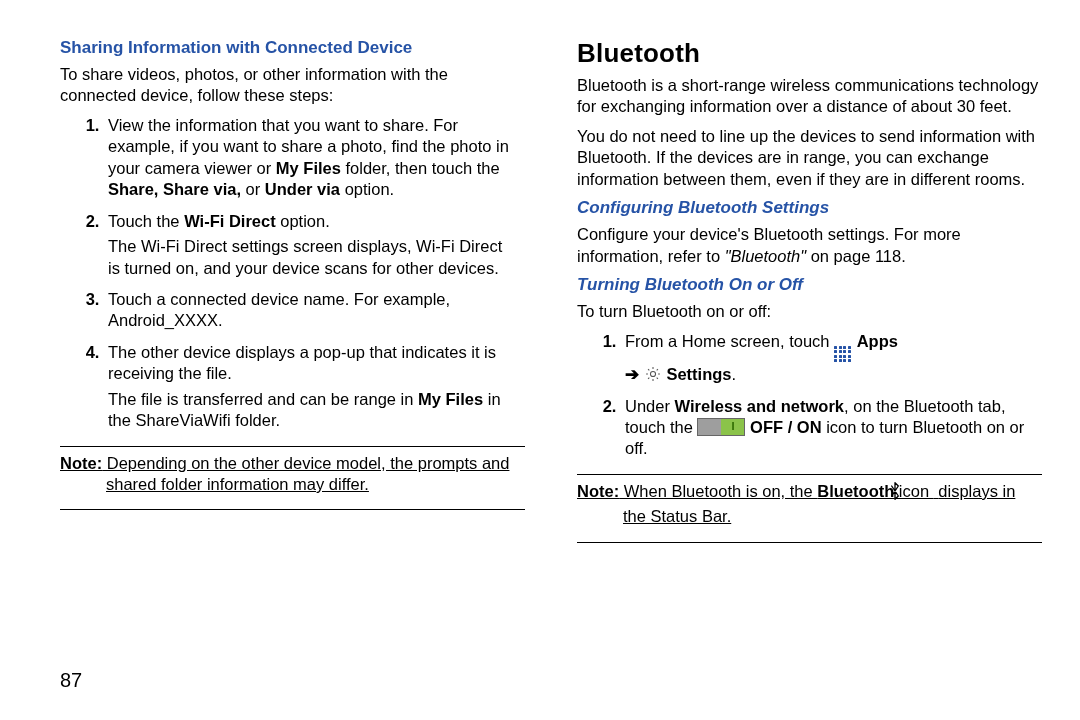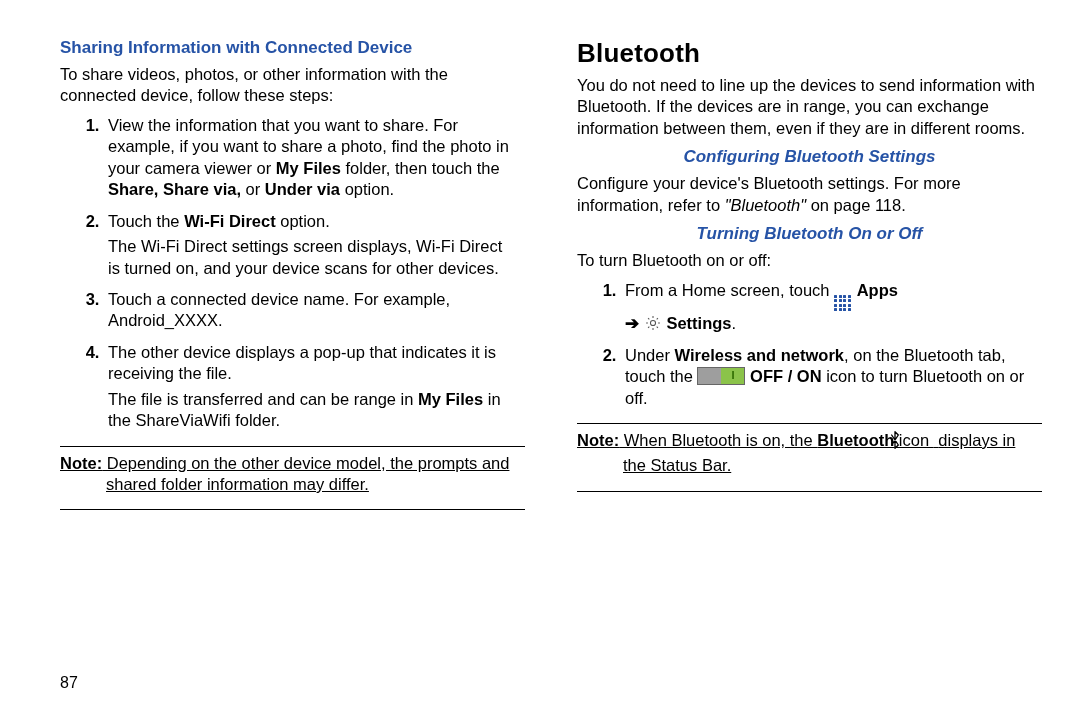--- a/index.html
+++ b/index.html
@@ -24,21 +24,21 @@
     box-sizing: border-box;
   }
   .col.left { padding-right: 26px; }
   .col.right { padding-left: 26px; }
   .h3-blue {
     color: #2653a6;
     font-weight: 700;
     font-size: 17px;
     margin: 0 0 6px 0;
   }
-  .h3-blue.italic { font-style: italic; font-size: 17px; text-align: center; }
+  .h3-blue.italic { font-style: italic; font-size: 17px; }
   .h2-black {
     font-size: 26px;
     font-weight: 800;
     margin: 0 0 6px 0;
     letter-spacing: 0.2px;
     color: #000;
   }
   p.body {
     margin: 4px 0 8px 0;
     font-size: 16.5px;
@@ -72,21 +72,21 @@
   }
   .note-body .hang {
     display: block;
     padding-left: 46px;
     text-indent: -46px;
   }
   .pagenum {
     position: absolute;
     left: 60px;
     bottom: 28px;
-    font-size: 16px;
+    font-size: 20px;
   }
   .icon-inline {
     display: inline-block;
     vertical-align: -3px;
   }
   .apps-icon {
     width: 18px; height: 18px;
     display: inline-grid;
     grid-template-columns: repeat(4, 3px);
     grid-template-rows: repeat(4, 3px);
@@ -158,20 +158,21 @@
     <div class="note-body">
       <span class="hang">
         <span class="b">Note:</span><span> Depending on the other device model, the prompts and shared folder information may differ.</span>
       </span>
     </div>
     <hr class="note-rule">
   </div>
 
   <div class="col right">
     <div class="h2-black">Bluetooth</div>
+    <p class="body indent-body">Bluetooth is a short-range wireless communications technology for exchanging information over a distance of about 30 feet.</p>
     <p class="body indent-body">You do not need to line up the devices to send information with Bluetooth. If the devices are in range, you can exchange information between them, even if they are in different rooms.</p>
 
     <div class="h3-blue italic">Configuring Bluetooth Settings</div>
     <p class="body indent-body">
       <span>Configure your device's Bluetooth settings. For more information, refer to </span><span class="i">"Bluetooth"</span><span> on page 118.</span>
     </p>
 
     <div class="h3-blue italic">Turning Bluetooth On or Off</div>
     <p class="body indent-body">To turn Bluetooth on or off:</p>
 

